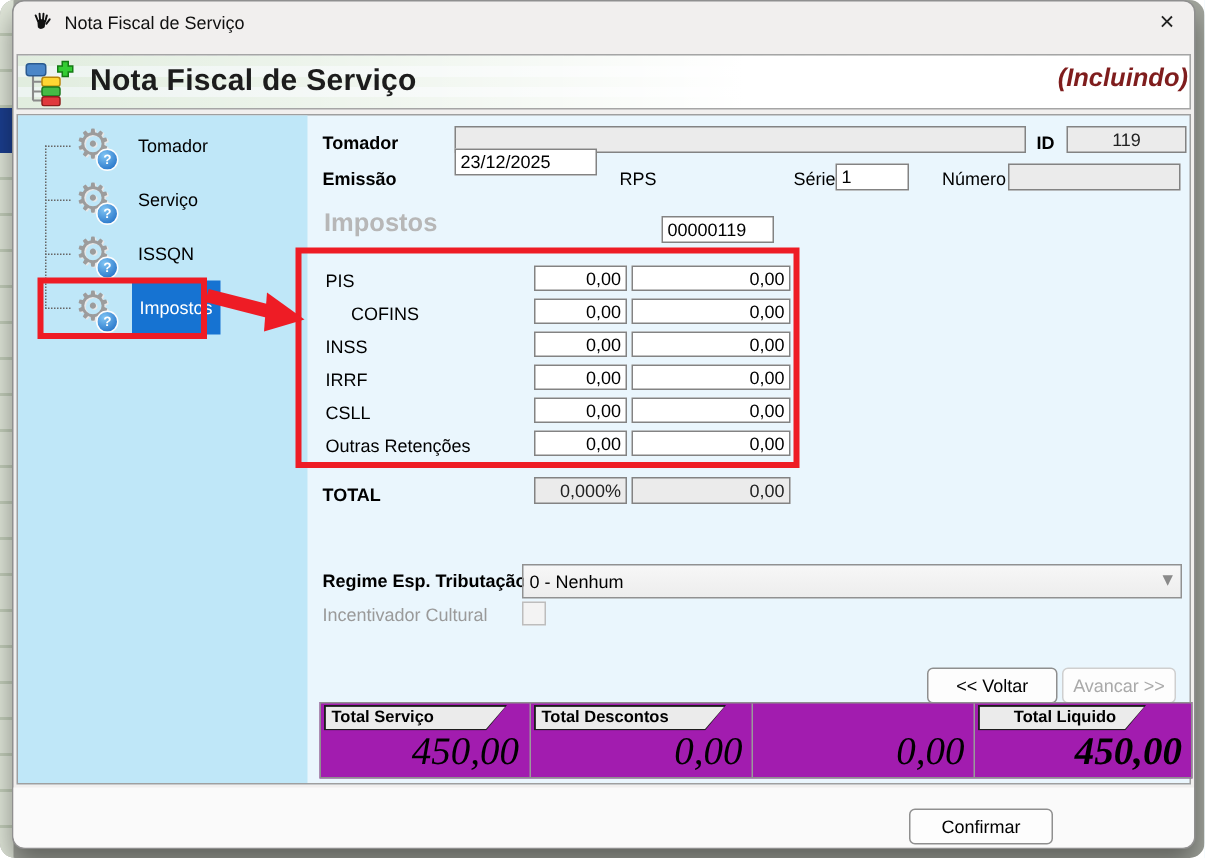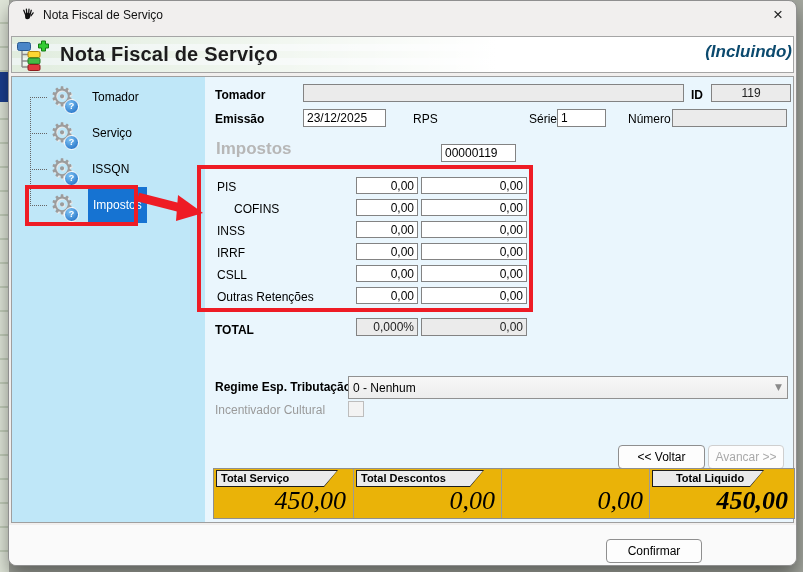--- a/index.html
+++ b/index.html
@@ -1,17 +1,17 @@
 <!DOCTYPE html>
 <html><head>
 <meta charset="utf-8">
 <style>
   html,body{margin:0;padding:0;}
   body{width:803px;height:572px;font-family:"Liberation Sans",sans-serif;}
-  #canvas{position:relative;width:803px;height:572px;background:#a3a69e;overflow:hidden;}
+  #canvas{position:relative;width:803px;height:572px;background:#a3a69e;overflow:hidden;border-radius:10px;}
   .abs{position:absolute;box-sizing:border-box;}
 
   
   .bg-sliver{left:0;top:0;width:9px;height:572px;
     background:repeating-linear-gradient(180deg,#dfe5d8 0 22px,#c2cdb9 22px 24px);}
   .bg-sel{left:0;top:72px;width:9px;height:30px;background:#1b3e8e;}
 
   
   .dialog{left:8px;top:0;width:789px;height:566px;background:#f1efee;
     border:1px solid #8f8f8f;border-radius:8px;box-shadow:0 10px 18px rgba(0,0,0,.4);}
@@ -21,21 +21,21 @@
     font-size:17px;color:#222;cursor:pointer;}
 
   
   .header-band{left:11px;top:36px;width:783px;height:37px;border:1px solid #a5a5a5;background:
     linear-gradient(to right, rgba(255,255,255,0) 0%, #ffffff 62%),
     linear-gradient(to bottom, rgba(255,255,255,.15), rgba(255,255,255,.15)),
     repeating-linear-gradient(0deg,#dcead9 0 7px,#eaf2ef 7px 14px),
     repeating-linear-gradient(90deg,rgba(205,228,220,.9) 0 7px,rgba(236,244,240,.9) 7px 14px);
     display:flex;align-items:center;}
   .header-title{font-size:20px;font-weight:bold;color:#1c1c1c;margin-left:10px;letter-spacing:.2px;}
-  .header-status{position:absolute;right:8px;top:7px;font-size:17px;font-weight:bold;font-style:italic;color:#0c4a6e;}
+  .header-status{position:absolute;right:8px;top:7px;font-size:17px;font-weight:bold;font-style:italic;color:#7f1d1d;}
 
   
   .content-panel{left:11px;top:76px;width:783px;height:447px;border:1px solid #9f9f9f;background:#eaf6fd;}
   .sidebar{left:12px;top:77px;width:193px;height:445px;background:#bfe7f8;}
 
   
   .dot-v{border-left:1px dotted #666;width:0;}
   .dot-h{border-top:1px dotted #666;height:0;}
   .nav-item{position:absolute;left:46px;height:36px;display:flex;align-items:center;cursor:pointer;}
   .gear{position:relative;width:32px;height:32px;flex:0 0 32px;}
@@ -65,21 +65,21 @@
   .combo{position:absolute;border:1px solid #919191;background:linear-gradient(#f7f7f7,#ededed);
     height:21px;font-size:12px;display:flex;align-items:center;padding:0 4px;cursor:pointer;}
   .combo .arrow{position:absolute;right:5px;top:5px;font-size:9px;color:#8a8a8a;font-family:"DejaVu Sans",sans-serif;}
   .chk{position:absolute;width:14px;height:14px;border:1px solid #bdbdbd;background:#f3f3f3;}
 
   .btn{position:absolute;border:1px solid #8f8f8f;background:#fdfdfd;border-radius:4px;font-size:12px;
     display:flex;align-items:center;justify-content:center;cursor:pointer;color:#000;}
   .btn.dis{border-color:#cfcfcf;color:#a9a9a9;cursor:default;}
 
   
-  .tot-panel{left:213px;top:468px;width:582px;height:51px;border:1px solid #8f8f8f;background:#eab308;}
+  .tot-panel{left:213px;top:468px;width:582px;height:51px;border:1px solid #8f8f8f;background:#a21caf;}
   .tot-col{position:absolute;top:0;height:49px;}
   .tot-col.sep{border-left:1px solid #9a9a9a;}
   .th-outer{position:absolute;left:2px;top:1px;height:17px;background:#1d1d1d;
     clip-path:polygon(0 0,100% 0,calc(100% - 14px) 100%,0 100%);}
   .th-inner{position:absolute;left:1px;top:1px;right:1px;bottom:1px;background:#ebebeb;
     clip-path:polygon(0 0,100% 0,calc(100% - 13px) 100%,0 100%);
     font-size:11px;font-weight:bold;line-height:15px;padding-left:4px;white-space:nowrap;}
   .tot-val{position:absolute;right:7px;bottom:2px;font-family:"Liberation Serif",serif;font-style:italic;
     font-size:26px;color:#000;}
   .tot-val.bold{font-weight:bold;}
@@ -160,21 +160,21 @@
     </span>
     <span class="nav-label">Impostos</span>
   </div>
 
   <div class="lbl b" style="left:215px;top:88px;">Tomador</div>
   <input class="fld dis" style="left: 303px; top: 84px; width: 381px;" readonly="" value="">
   <div class="lbl b" style="left:691px;top:88px;">ID</div>
   <input class="fld dis ctr" style="left: 711px; top: 84px; width: 80px;" readonly="" value="119">
 
   <div class="lbl b" style="left:215px;top:112px;">Emissão</div>
-  <input class="fld" style="left: 303px; top: 109px; width: 83px;" value="23/12/2025">
+  <input class="fld" style="left: 303px; top: 99px; width: 95px;" value="23/12/2025">
   <div class="lbl" style="left:413px;top:112px;">RPS</div>
   <input class="fld" style="left: 441px; top: 109px; width: 75px; margin-top: 35px;" value="00000119">
   <div class="lbl" style="left:529px;top:112px;">Série</div>
   <input class="fld" style="left: 557px; top: 109px; width: 49px;" value="1">
   <div class="lbl" style="left:628px;top:112px;">Número</div>
   <input class="fld dis" style="left: 672px; top: 109px; width: 115px;" readonly="" value="">
 
   <div class="section-title" style="left:216px;top:139px;">Impostos</div>
 
   <div class="lbl" style="left:217px;top:180px;">PIS</div>

